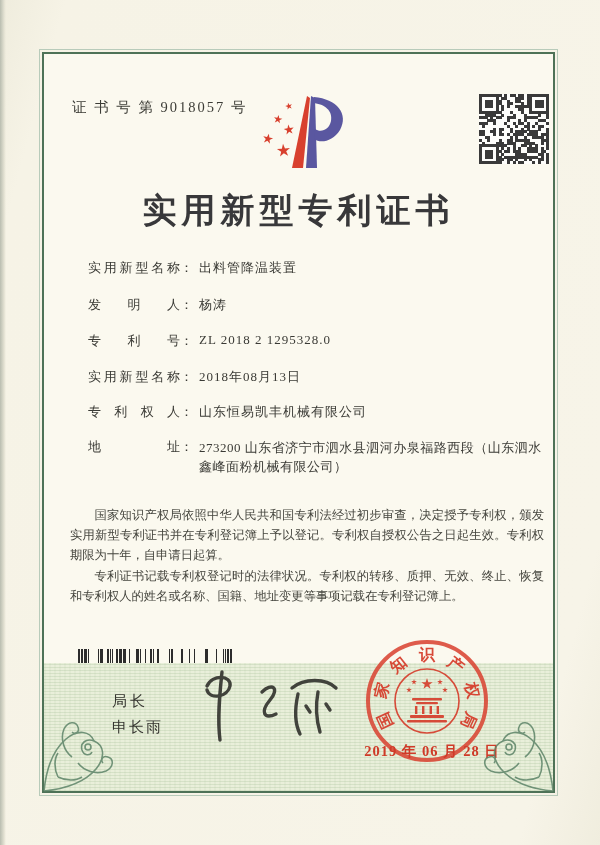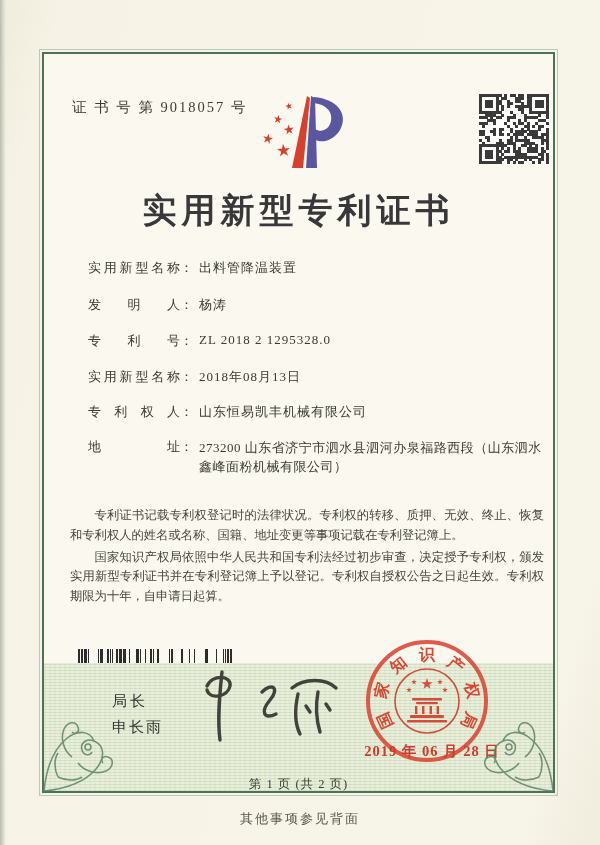--- a/index.html
+++ b/index.html
@@ -465,22 +465,22 @@
       <div class="frow" style="top:144px">
         <span class="flabel">专利权人</span><span class="fcolon">：</span><span class="fvalue">山东恒易凯丰机械有限公司</span>
       </div>
       <div class="frow" style="top:179px">
         <span class="flabel">地址</span><span class="fcolon">：</span><span class="fvalue wrap">273200 山东省济宁市泗水县泗河办泉福路西段（山东泗水鑫峰面粉机械有限公司）</span>
       </div>
     </div>
 
 
     <div class="paras">
+      <p>国家知识产权局依照中华人民共和国专利法经过初步审查，决定授予专利权，颁发实用新型专利证书并在专利登记簿上予以登记。专利权自授权公告之日起生效。专利权期限为十年，自申请日起算。</p>
       <p>专利证书记载专利权登记时的法律状况。专利权的转移、质押、无效、终止、恢复和专利权人的姓名或名称、国籍、地址变更等事项记载在专利登记簿上。</p>
-      <p>国家知识产权局依照中华人民共和国专利法经过初步审查，决定授予专利权，颁发实用新型专利证书并在专利登记簿上予以登记。专利权自授权公告之日起生效。专利权期限为十年，自申请日起算。</p>
     </div>
 
     <div class="barcode">
         <i style="left:3px;width:2px"></i>
         <i style="left:6px;width:2px"></i>
         <i style="left:9px;width:3px"></i>
         <i style="left:13px;width:1px"></i>
         <i style="left:23px;width:1px"></i>
         <i style="left:25px;width:3px"></i>
         <i style="left:32px;width:2px"></i>
@@ -551,21 +551,20 @@
           <span class="seal-char" style="transform: translate(-50%, -50%) rotate(-76.6667deg) translateY(-46px);">家</span>
           <span class="seal-char" style="transform: translate(-50%, -50%) rotate(-38.3333deg) translateY(-46px);">知</span>
           <span class="seal-char" style="transform: translate(-50%, -50%) rotate(0deg) translateY(-46px);">识</span>
           <span class="seal-char" style="transform: translate(-50%, -50%) rotate(38.3333deg) translateY(-46px);">产</span>
           <span class="seal-char" style="transform: translate(-50%, -50%) rotate(76.6667deg) translateY(-46px);">权</span>
           <span class="seal-char" style="transform: translate(-50%, -50%) rotate(115deg) translateY(-46px);">局</span>
         </div>
     </div>
     <div class="seal-date">2019 年 06 月 28 日</div>
 
-    <div class="page-info">第 1 页 (共 2 页)</div>
 
     <svg class="flourish br" viewBox="0 0 92 92">
       <g fill="none" stroke="#5d8468" stroke-width="1.6" opacity="0.85">
         <path d="M90,90 C70,88 50,82 38,68 C28,56 30,44 40,40 C48,37 54,42 52,49 C50,55 44,55 42,51"></path>
         <path d="M90,90 C88,70 82,50 68,38 C56,28 44,30 40,40"></path>
         <path d="M56,62 C50,70 38,74 28,70 C20,66 20,58 26,56 C31,54 34,59 31,62"></path>
         <path d="M62,56 C70,50 74,38 70,28 C66,20 58,20 56,26 C54,31 59,34 62,31"></path>
         <path d="M76,76 C68,80 58,80 52,76"></path>
         <path d="M76,76 C80,68 80,58 76,52"></path>
         <circle cx="46" cy="46" r="3"></circle>
@@ -577,14 +576,13 @@
         <path d="M90,90 C88,70 82,50 68,38 C56,28 44,30 40,40"></path>
         <path d="M56,62 C50,70 38,74 28,70 C20,66 20,58 26,56 C31,54 34,59 31,62"></path>
         <path d="M62,56 C70,50 74,38 70,28 C66,20 58,20 56,26 C54,31 59,34 62,31"></path>
         <path d="M76,76 C68,80 58,80 52,76"></path>
         <path d="M76,76 C80,68 80,58 76,52"></path>
         <circle cx="46" cy="46" r="3"></circle>
       </g>
     </svg>
   </div>
 
-  <div class="back-note">其他事项参见背面</div>
 </div>
 
 </body></html>

